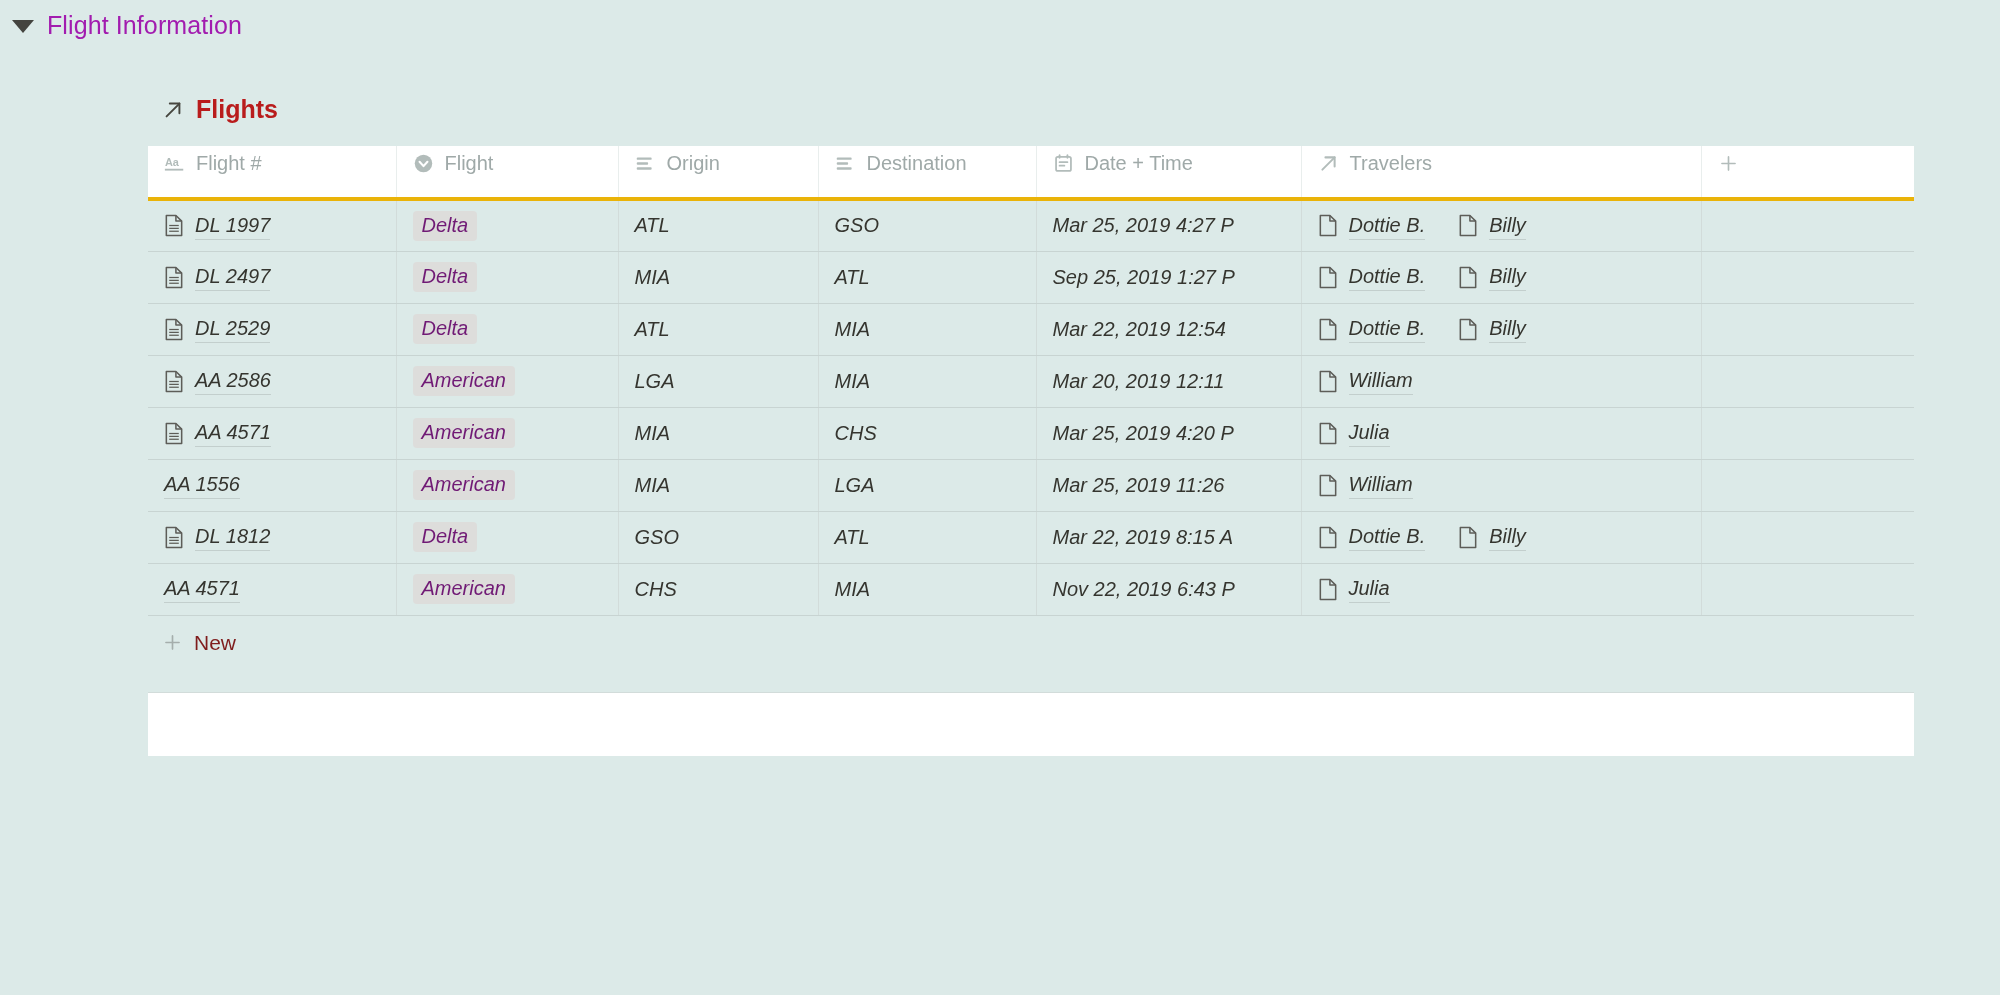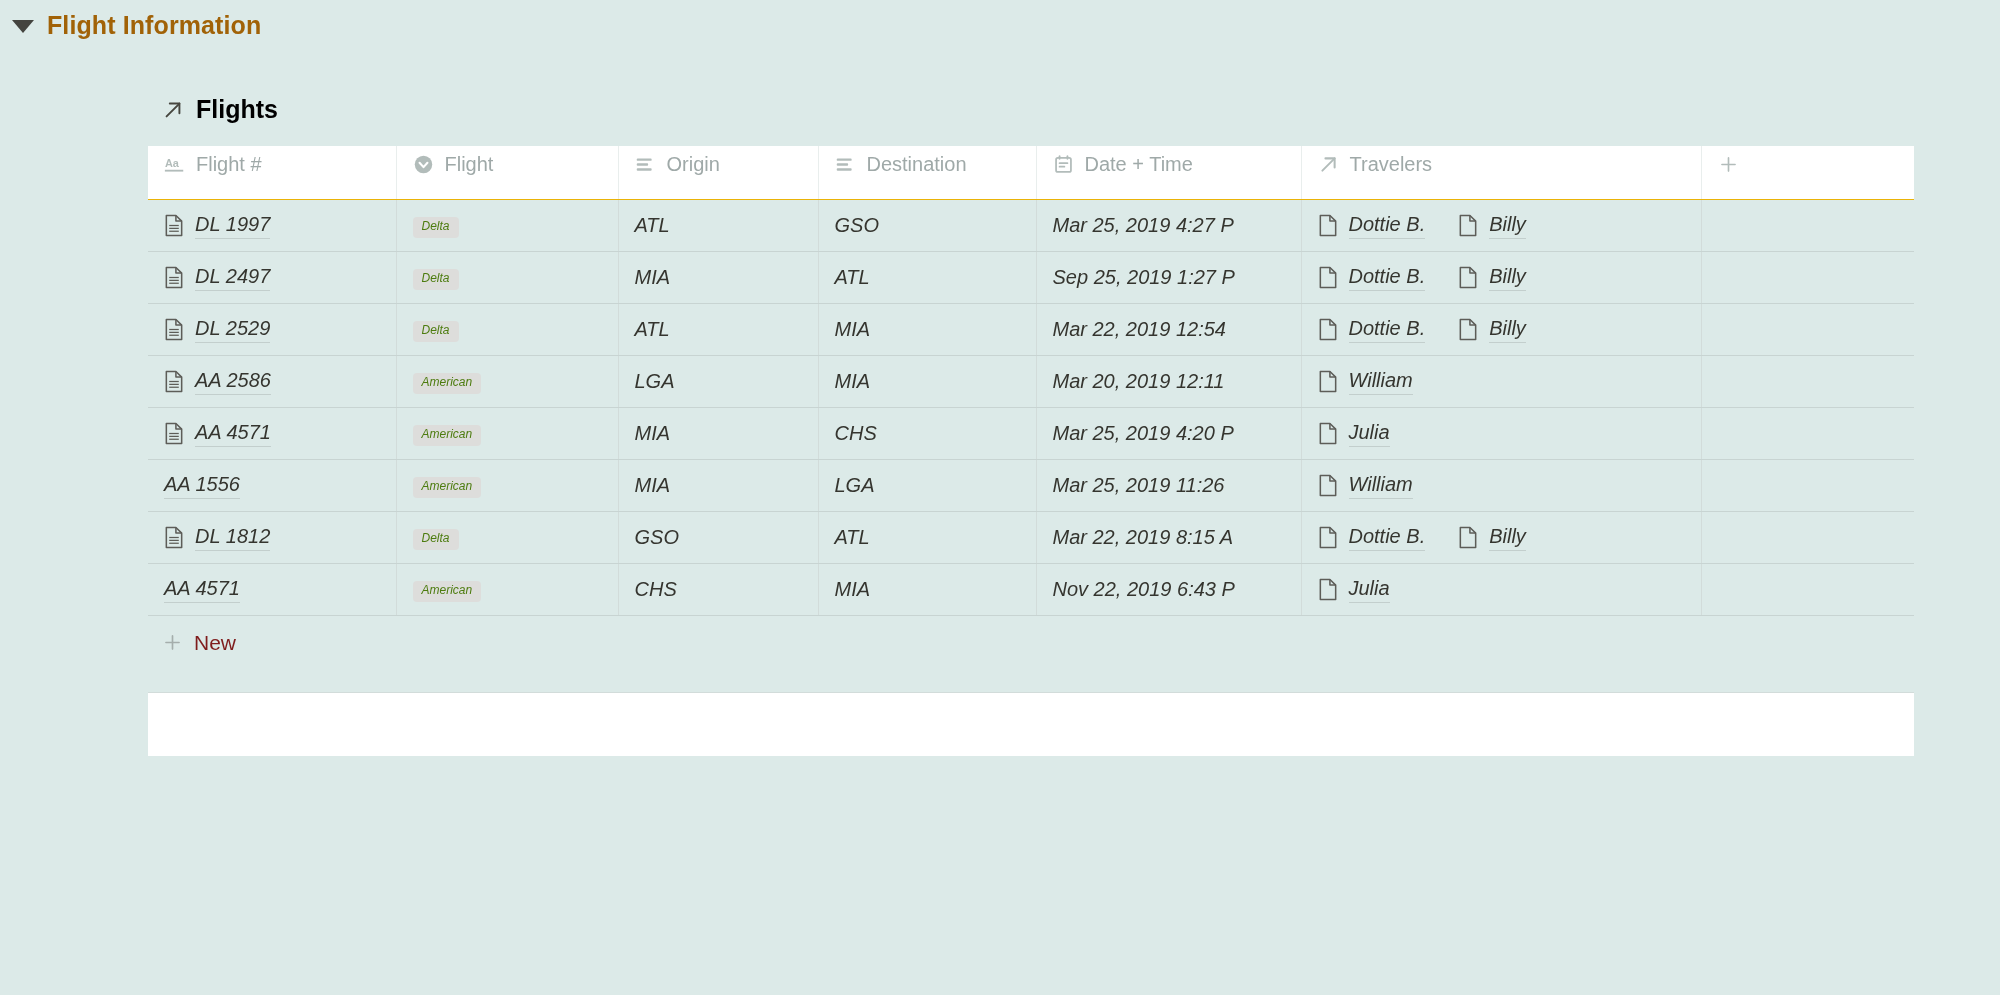--- a/index.html
+++ b/index.html
@@ -27,23 +27,23 @@
   .toggle-caret {
     width: 0; height: 0;
     border-left: 11px solid transparent;
     border-right: 11px solid transparent;
     border-top: 13px solid #44443f;
     margin-top: 3px;
     cursor: pointer;
   }
   .toggle-title {
     font-size: 25px;
-    font-weight: bold;
+    font-weight: normal;
     letter-spacing: .1px;
-    color: #a16207;
+    color: #a21caf;
     white-space: nowrap;
   }
 
   
   .db-block {
     margin-left: 148px;
     margin-top: 55px;
     width: 1766px;
   }
   .db-title-row {
@@ -54,21 +54,21 @@
     margin-left: 14px;
   }
   .db-arrow-icon {
     width: 22px; height: 22px;
     display: block;
     color: #46463f;
   }
   .db-title {
     font-size: 25px;
     font-weight: bold;
-    color: #000000;
+    color: #b91c1c;
     white-space: nowrap;
   }
 
   
   .table {
     width: 1766px;
     border-collapse: collapse;
     table-layout: fixed;
   }
 
@@ -76,21 +76,21 @@
     background: #ffffff;
     height: 53px;
   }
   .th {
     text-align: left;
     font-weight: normal;
     font-size: 20px;
     color: #9fa9a8;
     padding: 0 0 16px 16px;
     border-right: 1px solid #e9eeed;
-    border-bottom: 1px solid #eab308;
+    border-bottom: 4px solid #eab308;
     vertical-align: middle;
     white-space: nowrap;
     overflow: hidden;
   }
   .th-inner {
     display: flex;
     align-items: center;
     gap: 11px;
   }
   .th:last-child { border-right: none; }
@@ -135,22 +135,22 @@
     border-bottom: 1.5px solid #c3cfcd;
     line-height: 1.35;
     cursor: pointer;
   }
 
   .tag {
     display: inline-block;
     background: #dddddb;
     border-radius: 4px;
     padding: 3px 9px 4px 9px;
-    font-size: 12px;
-    color: #4d7c0f;
+    font-size: 20px;
+    color: #701a75;
     line-height: 1.15;
   }
 
   .travelers-cell .cell-flex { }
   .traveler { display: flex; align-items: center; gap: 11px; margin-right: 22px; }
 
   .date-text { display: block; }
 
   
   .newrow-cell {

